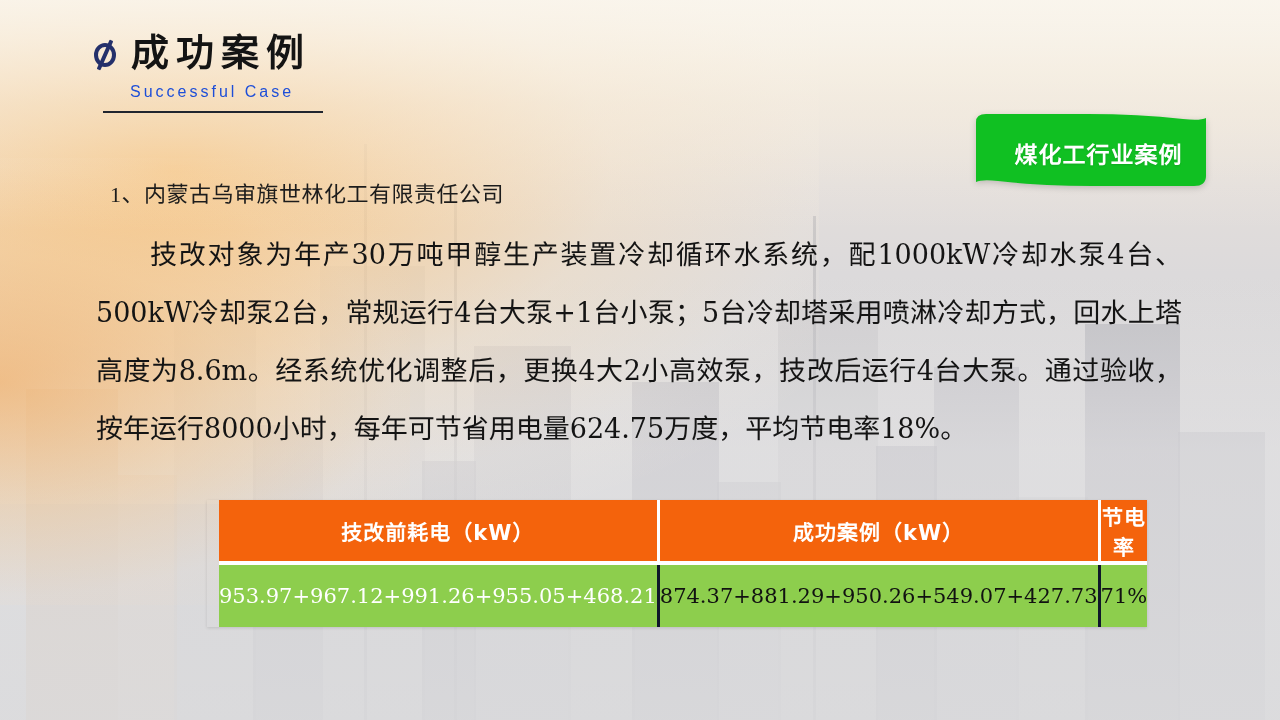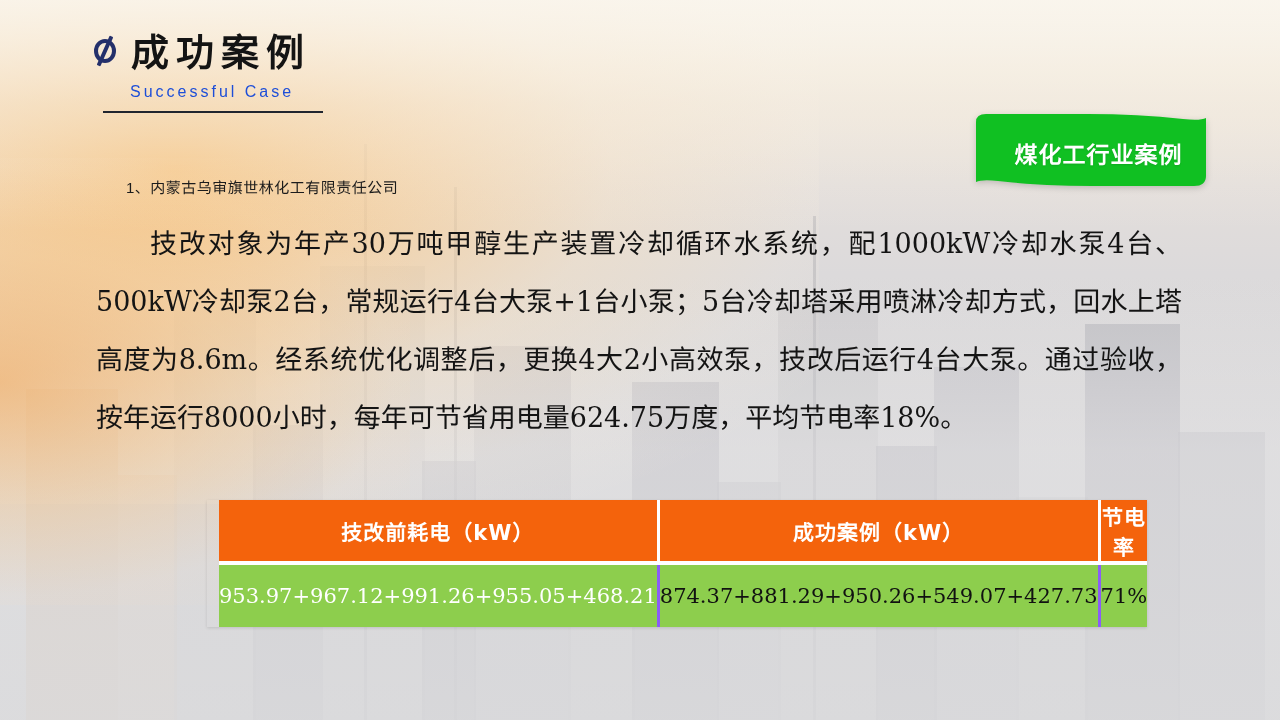--- a/index.html
+++ b/index.html
@@ -40,21 +40,21 @@
   .sky-layer{position:absolute;left:0;right:0;bottom:0;height:100%;}
   .bldg{position:absolute;bottom:0;background:rgba(176,176,182,.40);}
   .bldg.b2{background:rgba(162,162,170,.44);}
   .bldg.b3{background:rgba(190,188,192,.38);}
   .bldg.warm{background:rgba(206,176,148,.42);}
   .bldg.warm2{background:rgba(214,186,155,.34);}
   .spire{position:absolute;bottom:0;width:3px;background:rgba(170,170,176,.5);}
 
   
   .header{position:absolute;left:92px;top:34px;width:480px;}
-  .title-row{display:flex;align-items:flex-start;gap:9px;}
+  .title-row{display:flex;align-items:center;gap:9px;}
   .logo-mark{
     width:30px;height:30px;position:relative;flex:0 0 auto;margin-top:2px;
   }
   .logo-mark .ring{
     position:absolute;left:2px;top:3px;width:22px;height:24px;border:4px solid #24306b;
     border-radius:50%;box-sizing:border-box;
   }
   .logo-mark .slash{
     position:absolute;left:11px;top:-1px;width:4px;height:32px;background:#24306b;
     transform:rotate(24deg);border-radius:1px;
@@ -79,23 +79,23 @@
   .flag-label{
     position:absolute;left:16px;right:0;top:24px;text-align:center;
     font-size:23px;font-weight:bold;color:#ffffff;letter-spacing:1px;
     font-family:"DejaVu Sans","Liberation Sans",sans-serif;
     text-shadow:0 1px 2px rgba(0,0,0,.12);
   }
 
   
   .body-wrap{position:absolute;left:96px;top:176px;width:1090px;}
   .lead-line{
-    font-size:15px;color:#1c1c1c;letter-spacing:.5px;
-    font-family:Liberation Sans, sans-serif;
-    margin:0 0 18px 30px;
+    font-size:22px;color:#1c1c1c;letter-spacing:.5px;
+    font-family:Liberation Serif, serif;
+    margin:0 0 18px 14px;
   }
   .para{
     font-size:27px;color:#141414;line-height:58px;margin:0;
     text-align:justify;text-justify:inter-ideograph;
     font-family:"DejaVu Serif","Liberation Serif",serif;
     text-indent:2em;
     width:1086px;
   }
 
   
@@ -110,21 +110,21 @@
     background:#f4630c;color:#ffffff;height:61px;text-align:center;
     font-size:21px;font-weight:bold;letter-spacing:1px;
     font-family:"DejaVu Sans","Liberation Sans",sans-serif;
     border-right:3px solid #ffffff;border-bottom:4px solid #ffffff;
   }
   .tbl .hd.last{border-right:none;margin-top:29px;}
   .tbl .dt{
     background:#8dce4d;height:62px;text-align:center;
     font-size:21px;letter-spacing:0px;color:#111111;
     font-family:"DejaVu Serif","Liberation Serif",serif;
-    border-right:3px solid #8b5cf6;
+    border-right:3px solid #0f172a;
   }
   .tbl .dt.white{color:#ffffff;}
   .tbl .dt.last{border-right:none;}
 </style>
 </head>
 <body>
 
 <div class="slide">
 
   <div class="bg-base"></div>

